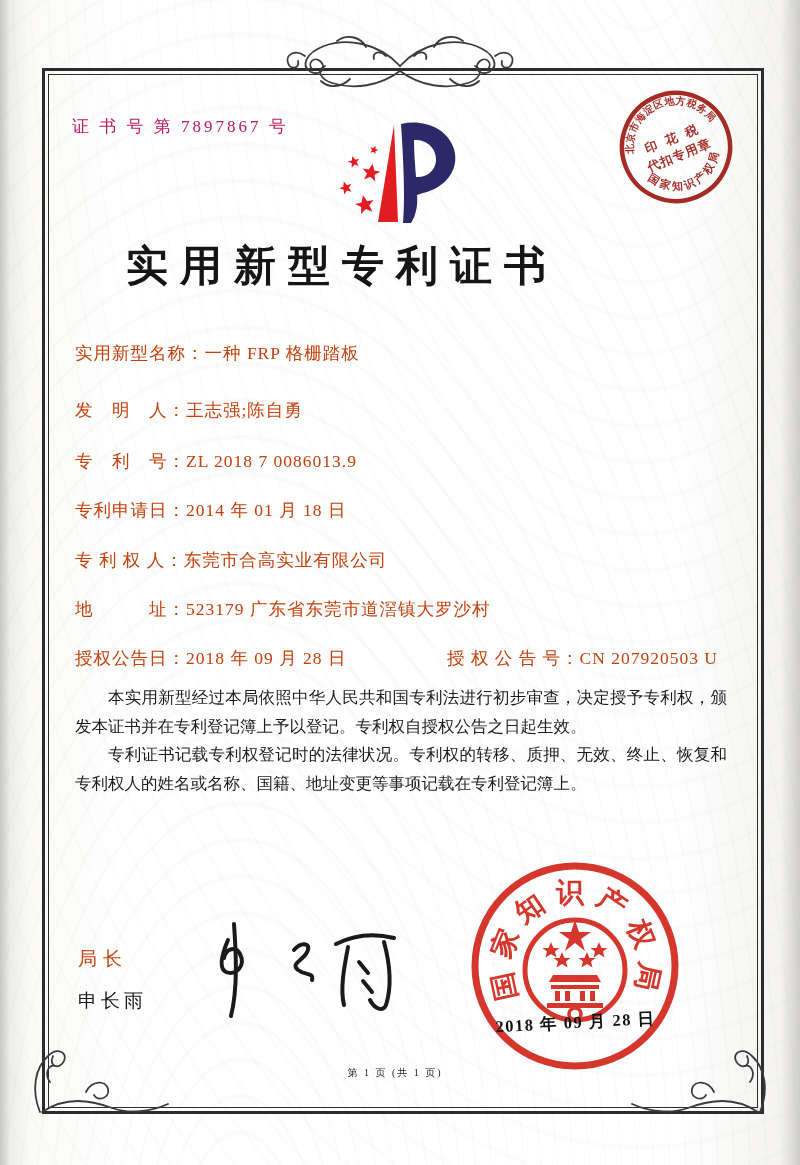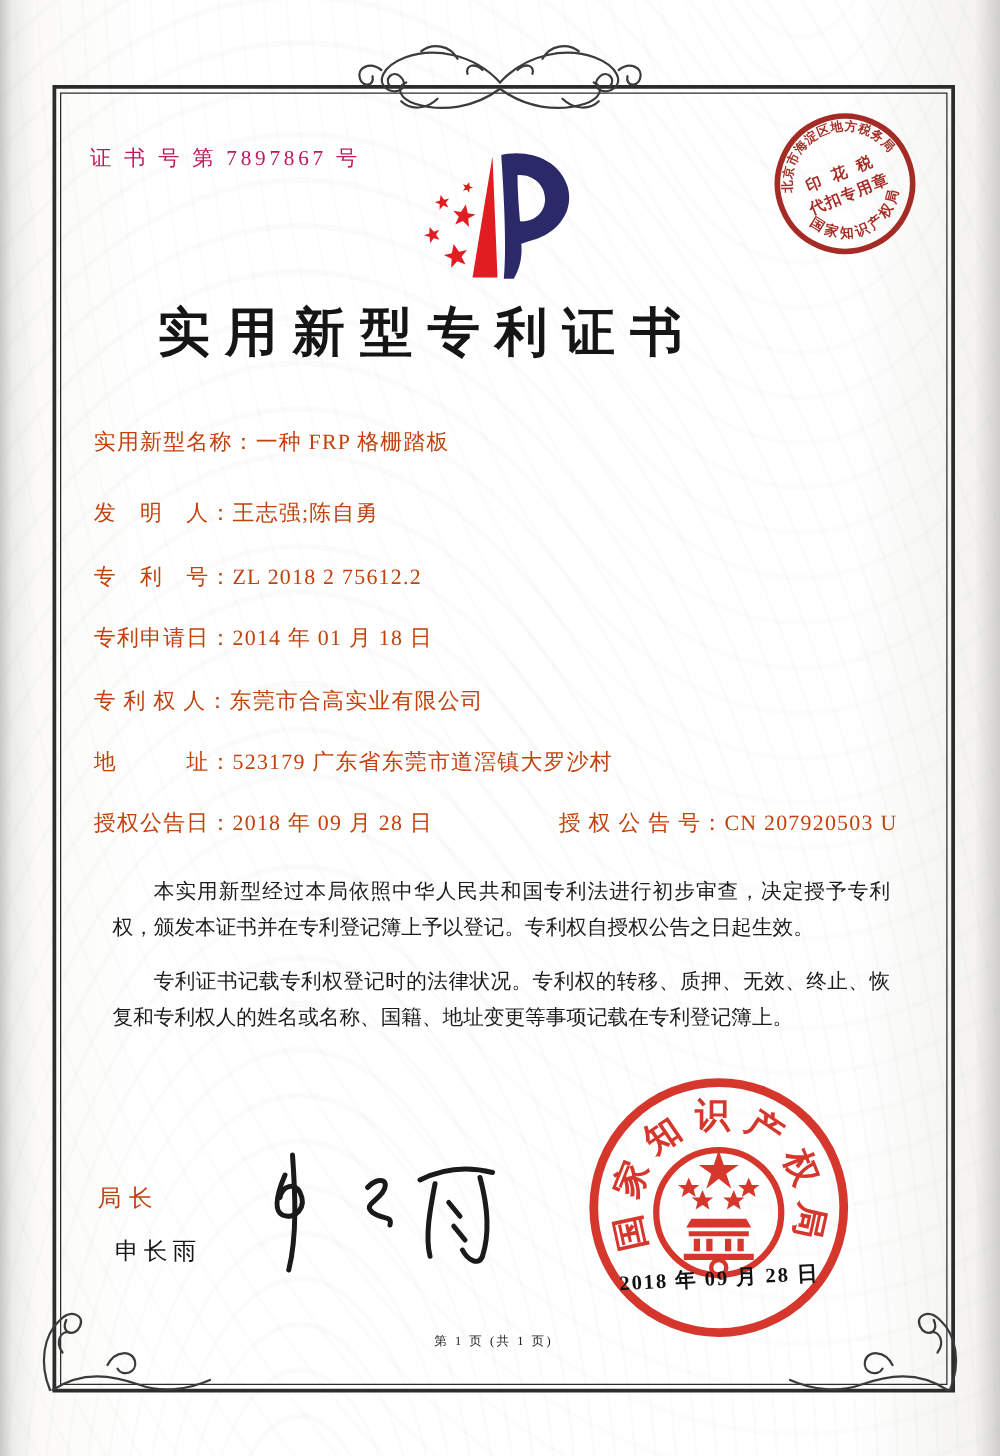--- a/index.html
+++ b/index.html
@@ -23,23 +23,23 @@
   .abs{position:absolute;}
   .cert-no{left:72px;top:115px;font-size:17px;letter-spacing:3px;color:#be185d;}
   .title{left:0;top:238px;width:684px;text-align:center;font-size:42px;font-weight:700;
          letter-spacing:12px;color:#151515;}
   .field-row{left:75px;font-size:17.5px;color:#c2410c;letter-spacing:1px;white-space:nowrap;}
   .row-0{top:341px}.row-1{top:398px}.row-2{top:449px}.row-3{top:498px}
   .row-4{top:548px}.row-5{top:597px}.row-6{top:646px}
   .grant-col{position:absolute;left:372px;top:0;white-space:nowrap;}
   .body-text{left:75px;top:684px;width:652px;font-size:16.5px;line-height:28.5px;
              text-align:justify;color:#1c1c1c;}
-  .body-text p{margin:15px;text-indent:2em;}
+  .body-text p{margin:0;text-indent:2em;}
   .officer{left:78px;top:946px;font-size:19px;letter-spacing:6px;color:#c2410c;}
-  .officer-name{left:92px;top:988px;font-size:19px;letter-spacing:4px;color:#161616;}
+  .officer-name{left:78px;top:988px;font-size:19px;letter-spacing:4px;color:#161616;}
   .signature{left:198px;top:912px;}
   .seal{left:467px;top:858px;}
   .seal-date{left:468px;top:1012px;width:215px;text-align:center;font-size:16.5px;
              letter-spacing:1.5px;color:#111;font-weight:600;transform:rotate(-3deg);}
   .tax-stamp{left:601px;top:72px;transform:rotate(-22deg);opacity:.92;}
   .logo{left:326px;top:110px;}
   .footer{left:0;top:1066px;width:790px;text-align:center;font-size:10px;letter-spacing:2px;color:#1d1d1d;}
   .flourish-top{left:268px;top:26px;}
   .flourish-bl{left:26px;top:1034px;}
   .flourish-br{left:624px;top:1034px;}
@@ -118,21 +118,21 @@
 
 <div class="abs title">实用新型专利证书</div>
 
 <div class="abs field-row row-0">
   <span>实用新型名称：</span><span>一种 FRP 格栅踏板</span>
 </div>
 <div class="abs field-row row-1">
   <span>发　明　人：</span><span>王志强;陈自勇</span>
 </div>
 <div class="abs field-row row-2">
-  <span>专　利　号：</span><span>ZL 2018 2 75612.2</span>
+  <span>专　利　号：</span><span>ZL 2018 7 0086013.9</span>
 </div>
 <div class="abs field-row row-3">
   <span>专利申请日：</span><span>2014 年 01 月 18 日</span>
 </div>
 <div class="abs field-row row-4">
   <span>专 利 权 人：</span><span>东莞市合高实业有限公司</span>
 </div>
 <div class="abs field-row row-5">
   <span>地　　　址：</span><span>523179 广东省东莞市道滘镇大罗沙村</span>
 </div>

